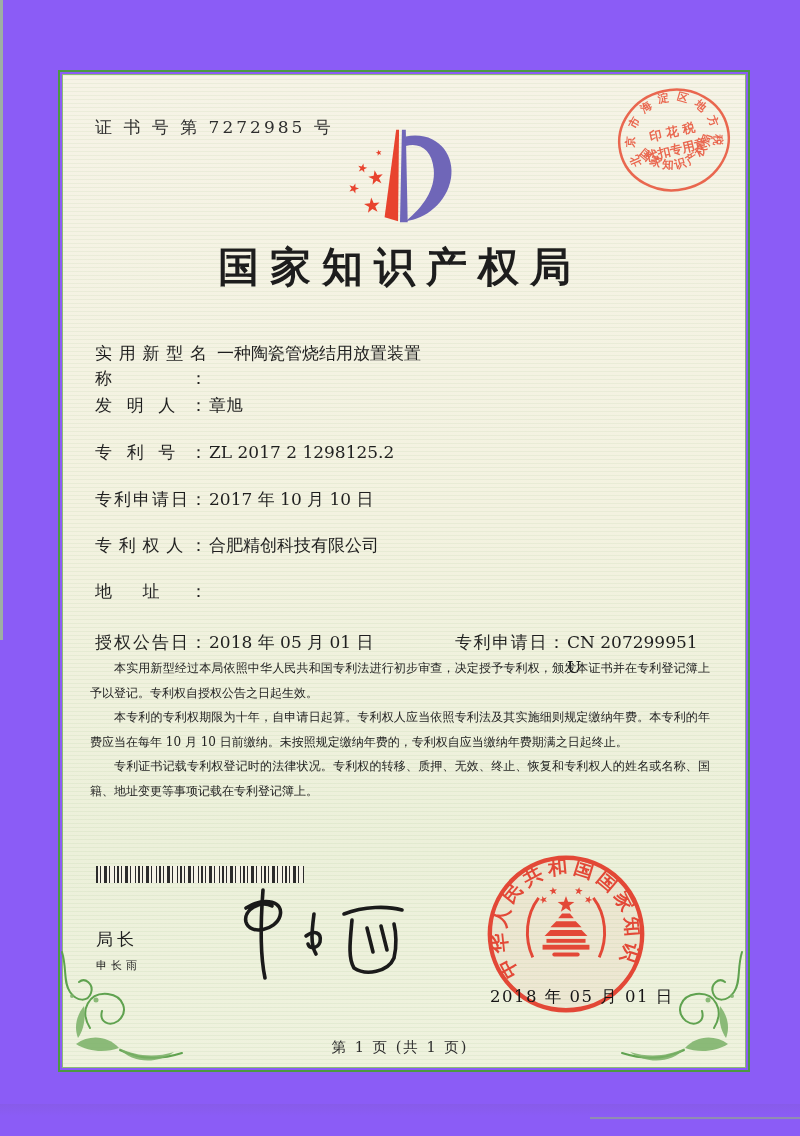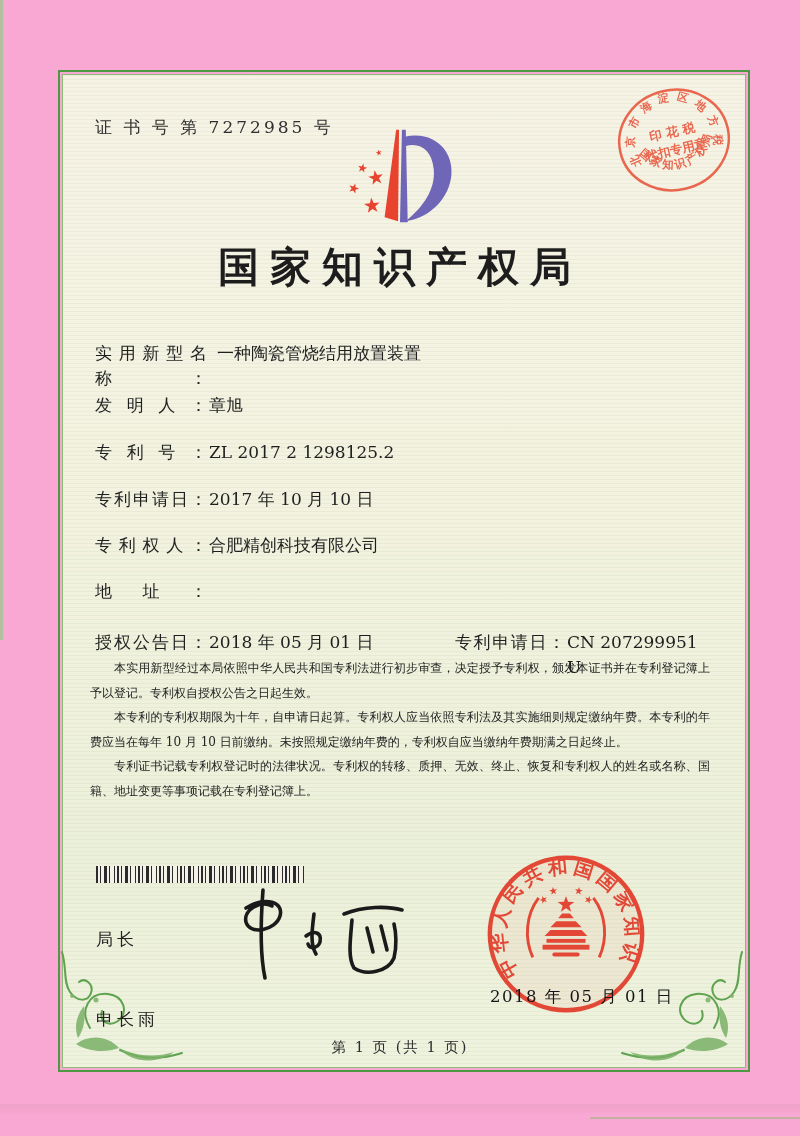--- a/index.html
+++ b/index.html
@@ -1,18 +1,18 @@
 <!DOCTYPE html>
 <html><head>
 <meta charset="utf-8">
 <style>
   html,body{margin:0;padding:0;background:#e9e6dc;}
   .page{
     position:relative;width:800px;height:1136px;margin:0 auto;
-    background:#f9a8d4;overflow:hidden;
+    background:#8b5cf6;overflow:hidden;
     font-family:"DejaVu Serif","Liberation Serif",serif;color:#222;
   }
   .edge-left{position:absolute;left:0;top:0;width:3px;height:640px;background:#a3c48e;opacity:.8;}
   .shadow-line{position:absolute;left:0;top:1104px;width:100%;height:12px;
     background:linear-gradient(180deg,rgba(90,80,60,.07),rgba(0,0,0,0));}
   .cover-line{position:absolute;left:590px;top:1117px;width:210px;height:2px;background:rgba(150,182,120,.55);}
 
   
   .frame{position:absolute;left:58px;top:70px;width:688px;height:998px;border:2px solid #4c9843;}
   .frame-inner{position:absolute;inset:2px;border:1px solid #8cbb75;
@@ -45,21 +45,21 @@
     line-height:24.5px;text-align:justify;color:#232323;}
   .body-text p{margin:0;text-indent:2em;}
 
   .barcode{position:absolute;left:96px;top:866px;width:208px;height:17px;
     background:repeating-linear-gradient(90deg,
       #2b2b2b 0 2px,#f4f2e6 2px 4px,#2b2b2b 4px 5px,#f4f2e6 5px 8px,
       #2b2b2b 8px 11px,#f4f2e6 11px 13px,#2b2b2b 13px 14px,#f4f2e6 14px 18px,
       #2b2b2b 18px 19px,#f4f2e6 19px 21px);}
 
   .signer-title{position:absolute;left:96px;top:928px;font-size:17px;letter-spacing:4px;}
-  .signer-name{position:absolute;left:96px;top:1008px;font-size:17px;letter-spacing:4px;}
+  .signer-name{position:absolute;left:96px;top:958px;font-size:11px;letter-spacing:4px;}
   .signature{position:absolute;left:212px;top:886px;width:200px;height:100px;}
 
   .seal{position:absolute;left:482px;top:850px;width:168px;height:168px;opacity:.93;mix-blend-mode:multiply;}
   .seal-date{position:absolute;left:490px;top:986px;font-size:16.5px;letter-spacing:1.5px;color:#161616;z-index:5;}
 
   .footer{position:absolute;left:0;top:1038px;width:100%;text-align:center;
     font-size:14.5px;letter-spacing:2px;color:#2c2c2c;}
 </style>
 </head>
 <body>

